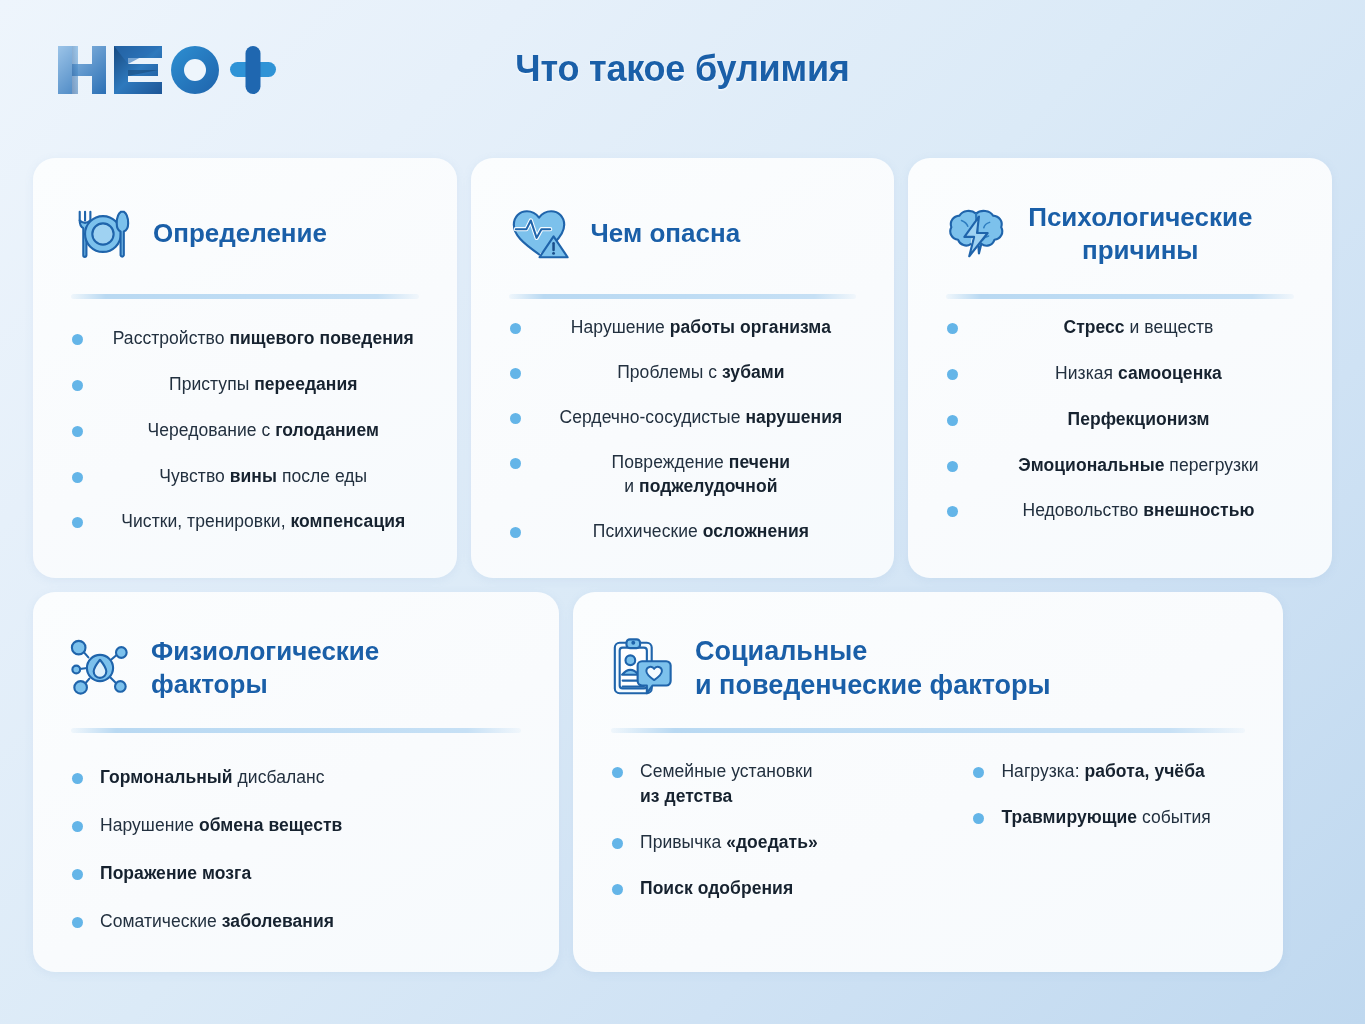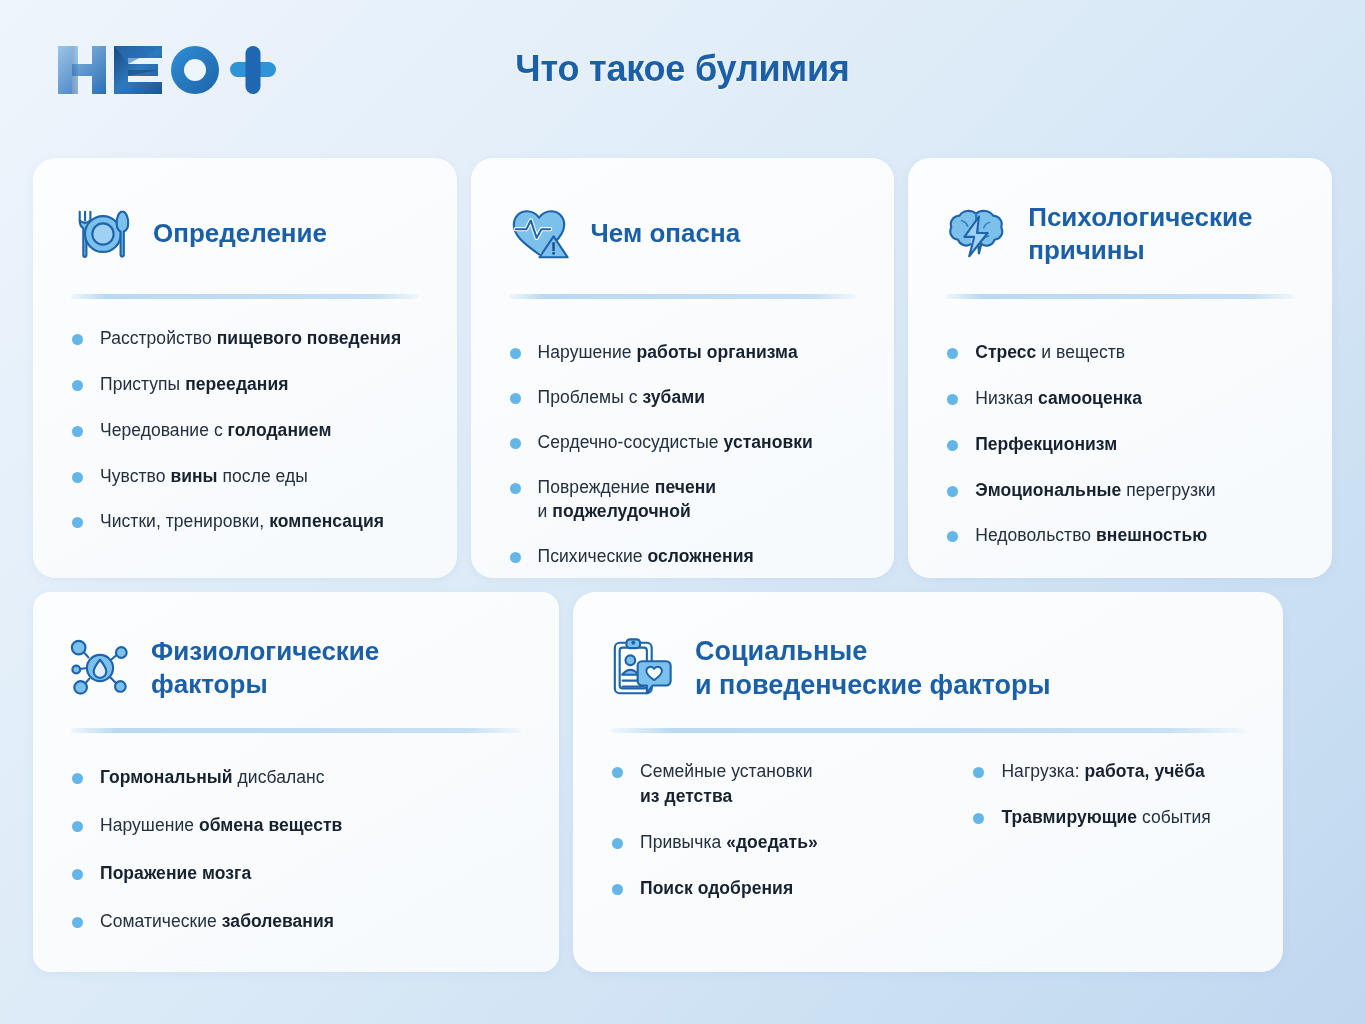--- a/index.html
+++ b/index.html
@@ -52,34 +52,34 @@
     position: absolute;
     left: 33px;
     top: 158px;
     width: 1299px;
   }
 
   .row {
     display: flex;
     gap: 14px;
   }
-  .row-top { height: 420px; }
+  .row-top { height: 420px; text-align: center; }
   .row-bottom { margin-top: 14px; height: 380px; }
 
   .card {
     background: linear-gradient(150deg, #fbfdfe 0%, #f9fbfd 55%, #f6fafd 100%);
     border-radius: 22px;
     box-shadow: 0 2px 10px rgba(105,150,195,0.10);
     padding: 30px 30px 24px 30px;
     position: relative;
     overflow: hidden;
   }
 
   .card-1, .card-2, .card-3 { width: 423.6px; }
-  .card-4 { width: 526px; border-radius: 17px; }
+  .card-4 { width: 526px; }
   .card-5 { width: 710px; }
 
   
   .card-head {
     display: flex;
     align-items: center;
     gap: 20px;
     min-height: 92px;
     padding-left: 8px;
   }
@@ -110,21 +110,21 @@
         rgba(178,214,241,0.15) 0%,
         #b9d9f2 10%,
         #bedcf4 50%,
         #c6e0f5 88%,
         rgba(198,224,245,0.15) 100%);
   }
 
   
   .card-list {
     list-style: none;
-    margin-top: 41px;
+    margin-top: 16px;
     padding-left: 8px;
   }
 
   .card-list li {
     position: relative;
     padding-left: 29px;
     margin-bottom: 21px;
     font-size: 17.5px;
     line-height: 1.42;
     color: #22303f;
@@ -250,21 +250,21 @@
               <circle cx="46" cy="52" r="1.5" fill="#1a4f8c" stroke="none"></circle>
             </g>
           </svg>
         </span>
         <div class="card-title">Чем опасна</div>
       </div>
       <div class="divider"></div>
       <ul class="card-list">
           <li><span>Нарушение </span><b>работы организма</b></li>
           <li><span>Проблемы с </span><b>зубами</b></li>
-          <li><span>Сердечно-сосудистые </span><b>установки</b></li>
+          <li><span>Сердечно-сосудистые </span><b>нарушения</b></li>
           <li><span>Повреждение </span><b>печени</b><span><br>и </span><b>поджелудочной</b></li>
           <li><span>Психические </span><b>осложнения</b></li>
         </ul>
     </div>
 
     <div class="card card-3">
       <div class="card-head">
         <span class="card-icon">
           <svg viewBox="0 0 64 64" width="62" height="62">
             <g stroke="#1f64ab" stroke-width="2.2" stroke-linejoin="round" stroke-linecap="round">

